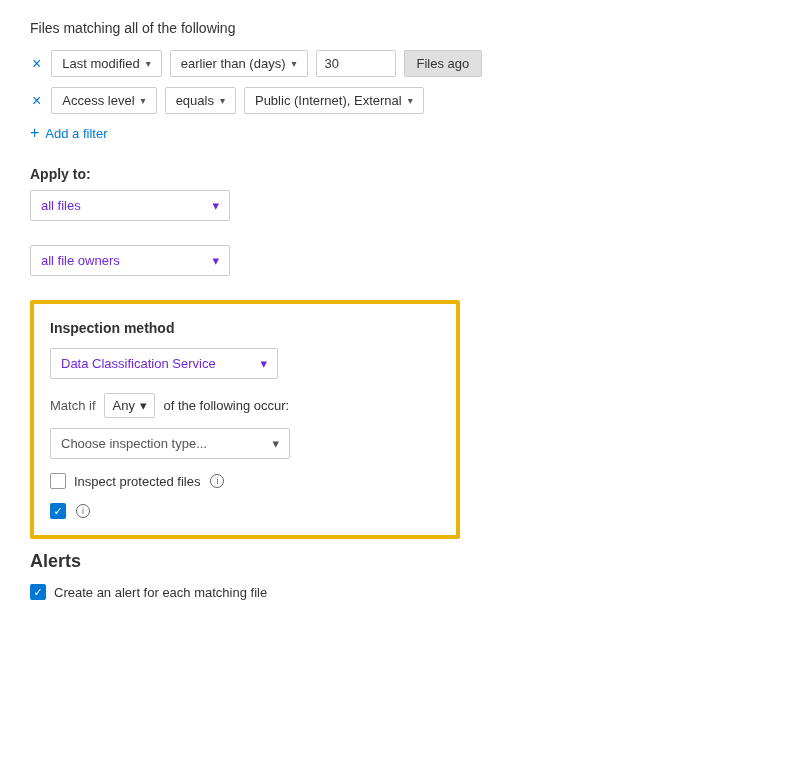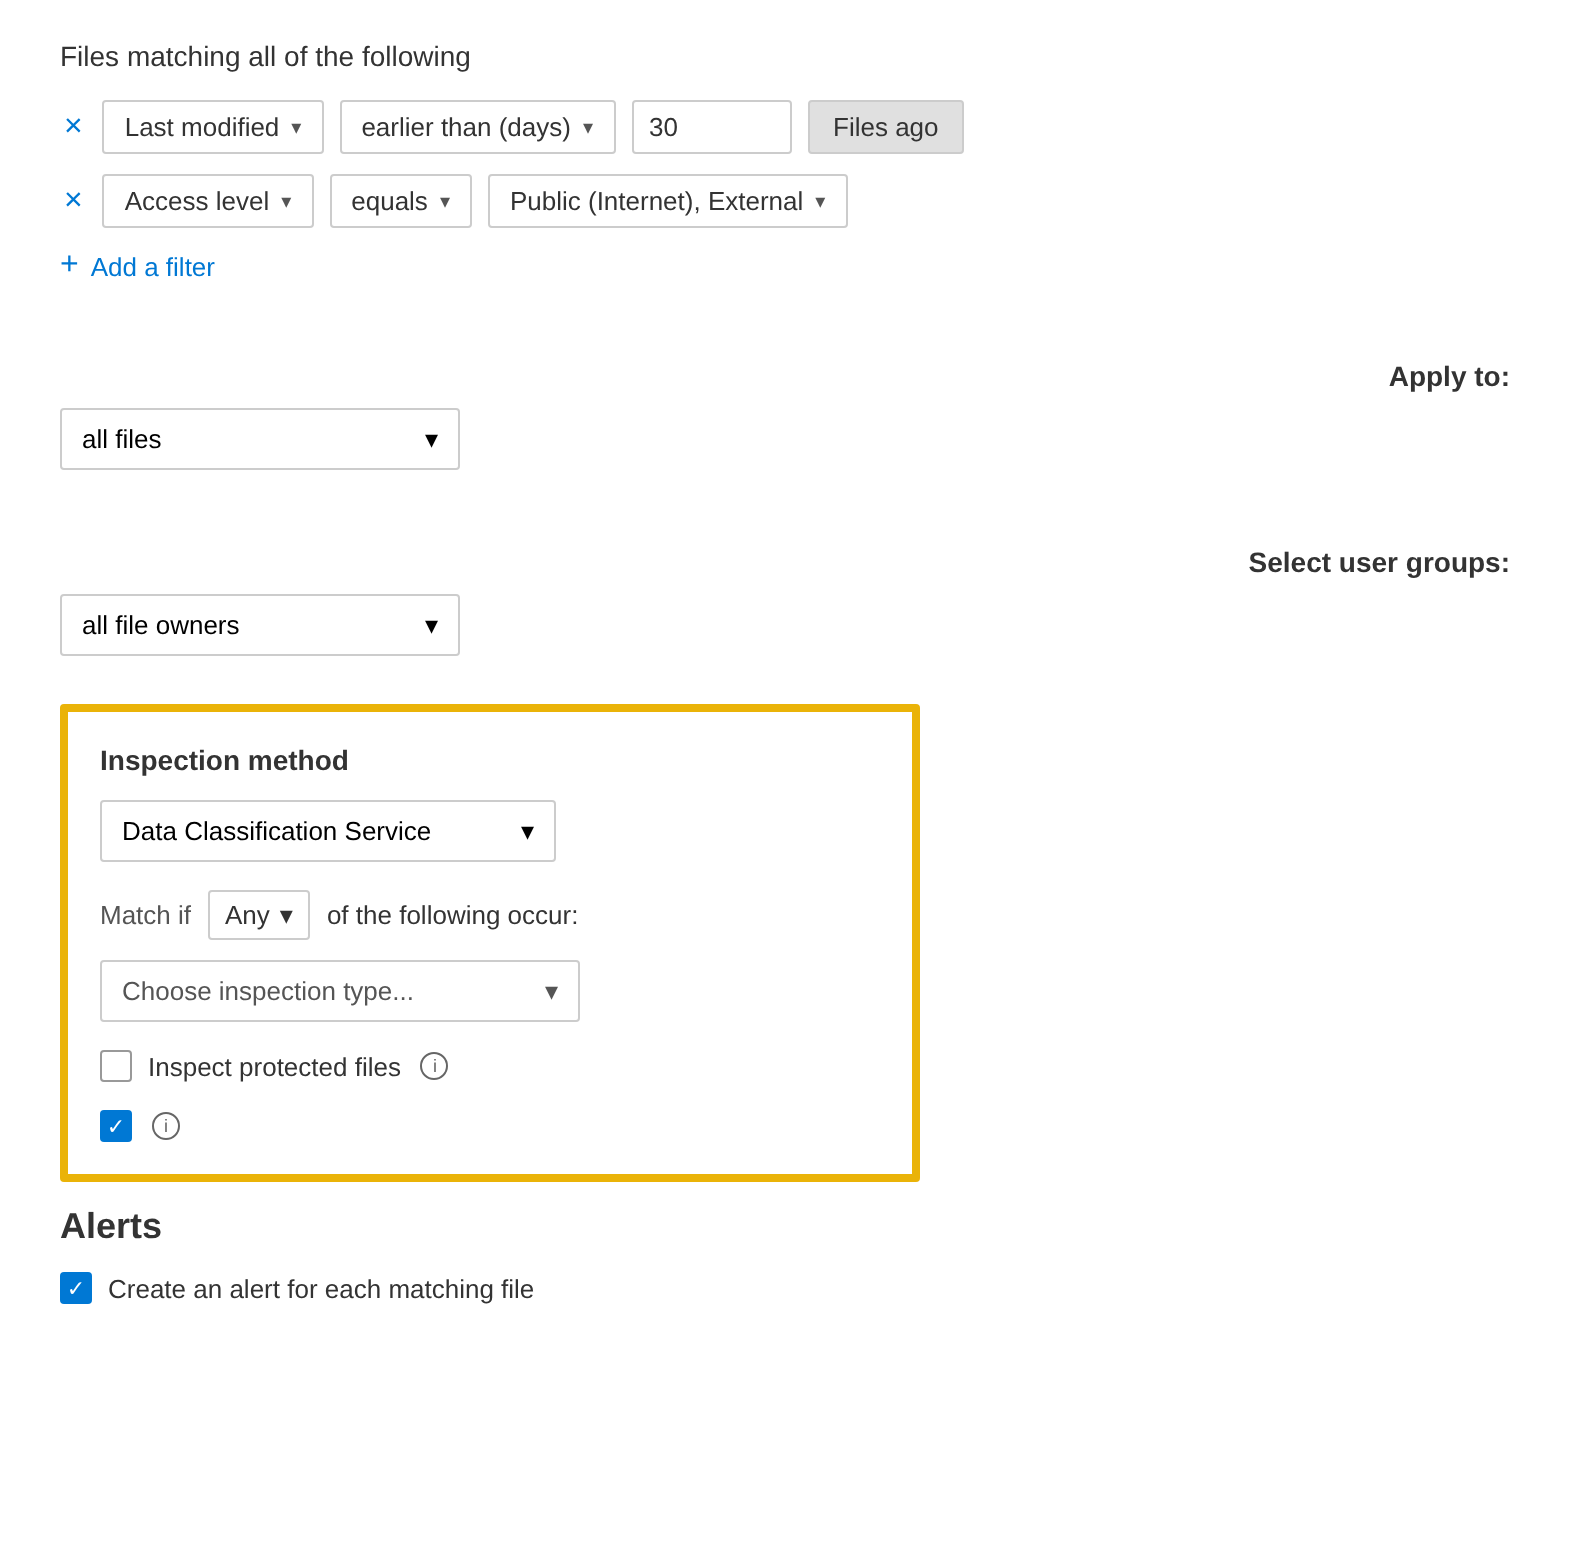--- a/index.html
+++ b/index.html
@@ -82,43 +82,42 @@
       margin-top: 8px;
       font-size: 13px;
     }
 
     .add-filter .plus {
       font-size: 16px;
       color: #0078d4;
     }
 
     .section-group {
-      margin-top: 38px;
-      text-align: right;
+      margin-top: 24px;
     }
 
     .label {
       font-weight: 600;
       font-size: 14px;
       margin-bottom: 8px;
       color: #333;
     }
 
     .select-wide {
       display: flex;
       align-items: center;
       justify-content: space-between;
       border: 1px solid #ccc;
       border-radius: 2px;
       padding: 7px 10px;
       width: 200px;
       background: #fff;
       cursor: pointer;
       font-size: 13px;
-      color: #000000;
+      color: #6d28d9;
     }
 
     .inspection-box {
       border: 4px solid #eab308;
       border-radius: 2px;
       padding: 16px;
       margin-top: 24px;
       max-width: 430px;
     }
 
@@ -282,21 +281,20 @@
 
 <div class="section-group">
   <div class="label">Apply to:</div>
   <div class="select-wide">
     <span>all files</span>
     <span>▾</span>
   </div>
 </div>
 
 <div class="section-group">
-  <div class="label">Select user groups:</div>
   <div class="select-wide">
     <span>all file owners</span>
     <span>▾</span>
   </div>
 </div>
 
 <div class="inspection-box">
   <div class="inspection-title">Inspection method</div>
 
   <div class="select-wide" style="width:228px;">

